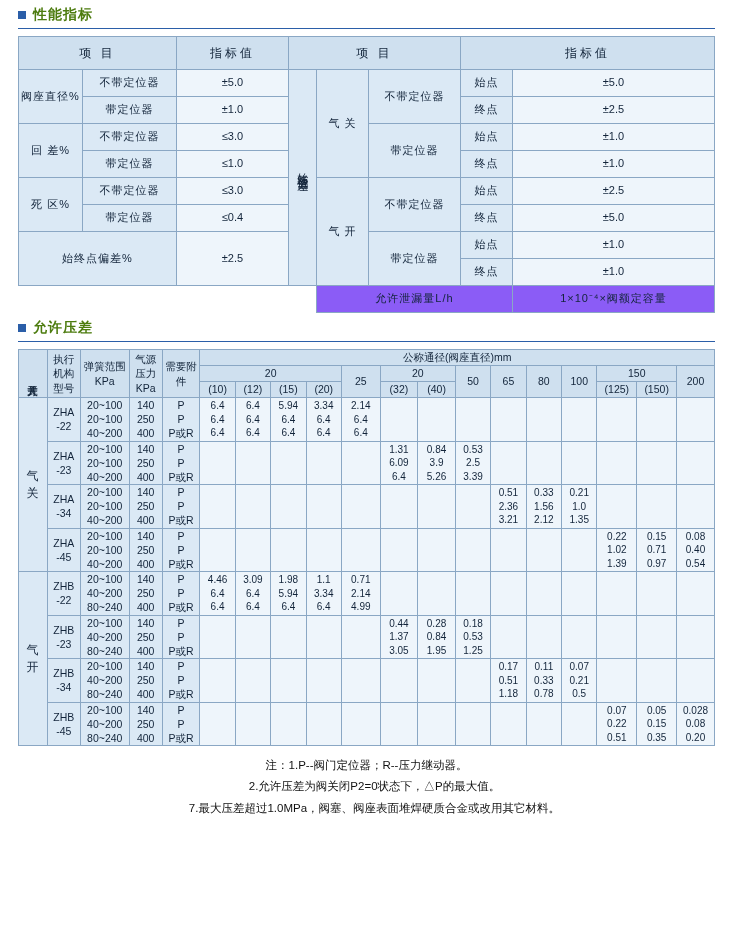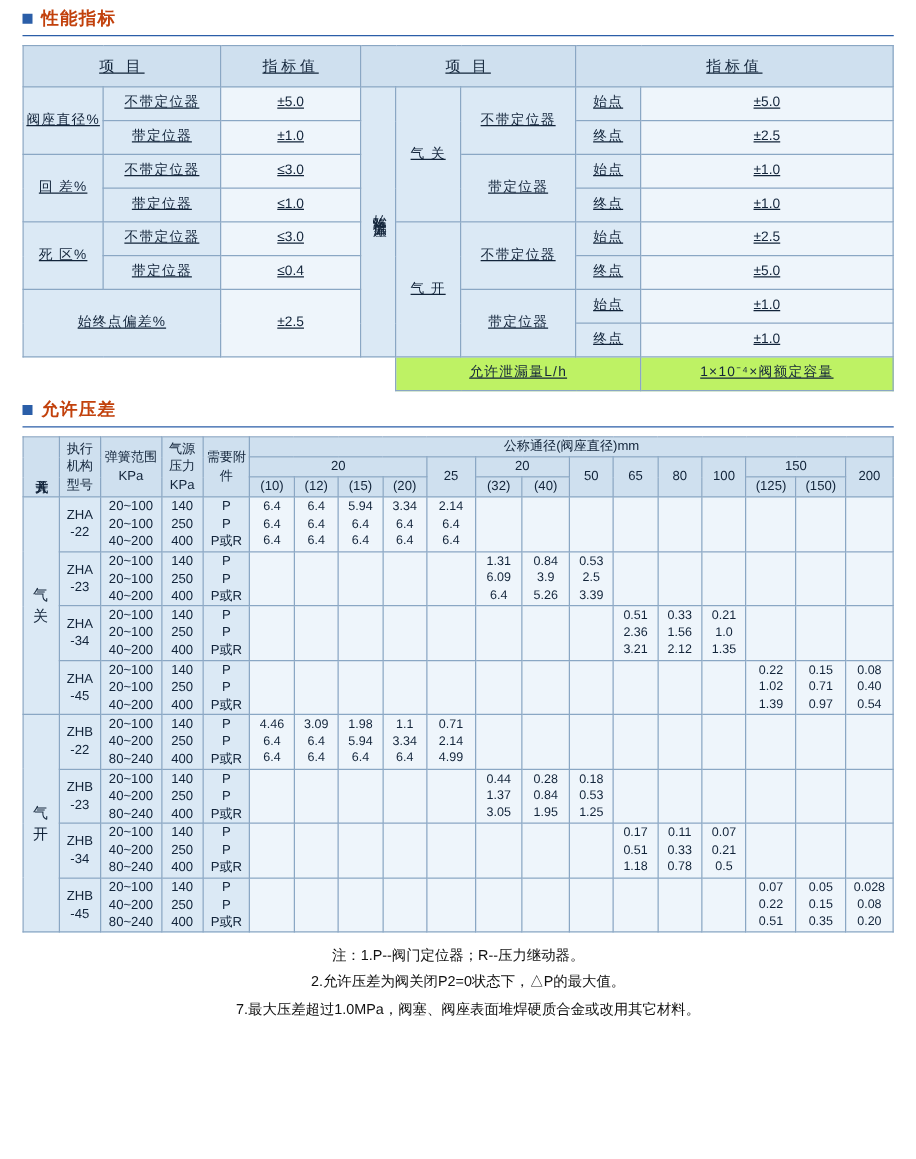--- a/index.html
+++ b/index.html
@@ -33,21 +33,21 @@
     border-bottom: 1.5px solid #2b5ea8;
     margin-bottom: 7px;
   }
   .section-head .bullet {
     width: 8px;
     height: 8px;
     background: #2b5ea8;
     display: inline-block;
   }
   .section-head .title {
-    color: #c2410c;
+    color: #4d7c0f;
     font-weight: bold;
     font-size: 14px;
     letter-spacing: 1px;
   }
   .section-head.second {
   }
 
   
   table {
     border-collapse: collapse;
@@ -60,21 +60,20 @@
     vertical-align: middle;
     font-weight: normal;
     font-size: 11px;
     color: #12243a;
     padding: 2px 1px;
     line-height: 1.25;
   }
   .t1 td {
     background: #e3eef7;
     height: 22px;
-    text-decoration: underline;
   }
   .t1 td.hdr {
     background: #cfe0ef;
     font-size: 12px;
     letter-spacing: 3px;
     height: 28px;
   }
   .t1 td.lbl {
     background: #dbe9f5;
     letter-spacing: 1px;
@@ -92,21 +91,21 @@
     text-orientation: upright;
     display: inline-block;
     line-height: 1.15;
     letter-spacing: 2px;
   }
   .t1 td.blank {
     background: #ffffff;
     border-left: 1px solid #8aa7c4;
   }
   .t1 td.leak {
-    background: #bef264;
+    background: #8b5cf6;
     letter-spacing: 1px;
   }
 
   
   .t2 td {
     background: #e7f0f8;
     font-size: 10px;
     height: 15px;
     padding: 0 1px;
   }

